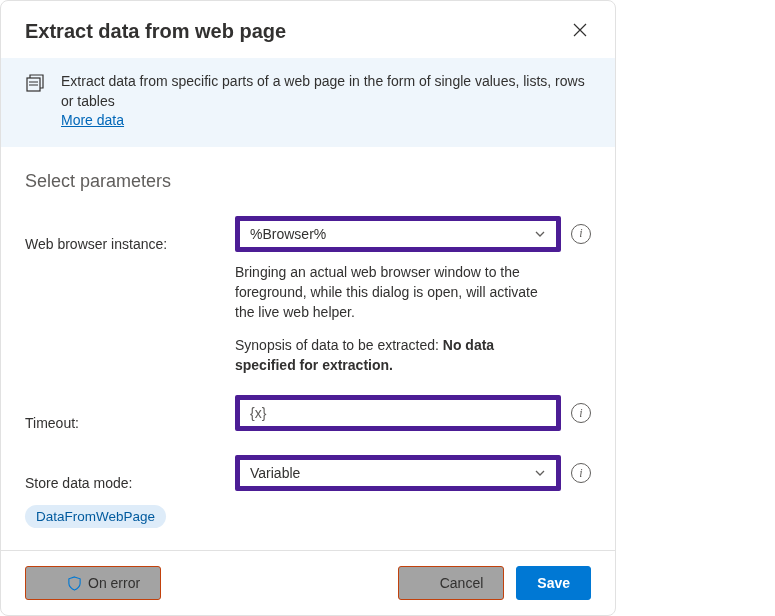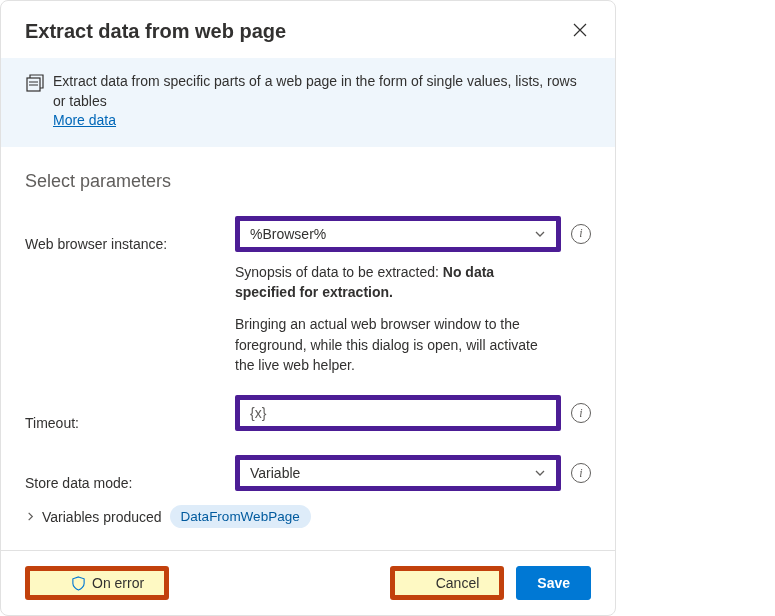--- a/index.html
+++ b/index.html
@@ -35,21 +35,21 @@
     background: none;
     border: none;
     cursor: pointer;
     padding: 4px;
     color: #323130;
   }
   .banner {
     background: #eff6fc;
     padding: 14px 24px 16px 24px;
     display: flex;
-    gap: 8px;
+    gap: 16px;
     align-items: flex-start;
   }
   .banner-icon {
     flex-shrink: 0;
     margin-top: 2px;
   }
   .banner-text {
     font-size: 14px;
     line-height: 1.4;
   }
@@ -176,22 +176,22 @@
     padding: 0 20px;
     border-radius: 3px;
     font-size: 14px;
     font-family: inherit;
     cursor: pointer;
     display: flex;
     align-items: center;
     gap: 6px;
   }
   .btn-secondary {
-    background: #fef9c3;
-    border: 5px solid #c2410c;
+    background: #a3a3a3;
+    border: 1px solid #c2410c;
     color: #323130;
     padding-left: 41px;
   }
   .btn-primary {
     background: #0078d4;
     border: 1px solid #0078d4;
     color: #fff;
     font-weight: 600;
   }
   .footer-right {
@@ -239,24 +239,24 @@
           <span>%Browser%</span>
           <svg class="chevron" width="12" height="12" viewBox="0 0 12 12">
               <path d="M2 4 L6 8 L10 4" stroke="#605e5c" stroke-width="1.3" fill="none"></path>
             </svg>
         </div>
         <span class="info-icon">i</span>
       </div>
     </div>
 
     <div class="indent-block">
+      <div class="help-text">Bringing an actual web browser window to the foreground, while this dialog is open, will activate the live web helper.</div>
       <div class="help-text">
         <span>Synopsis of data to be extracted: </span><span class="bold">No data specified for extraction.</span>
       </div>
-      <div class="help-text">Bringing an actual web browser window to the foreground, while this dialog is open, will activate the live web helper.</div>
     </div>
 
     <div class="form-row" style="margin-bottom:24px">
       <div class="form-label">Timeout:</div>
       <div class="form-control-wrap">
         <div class="input-box" style="flex:1">
           <span class="var-token">{x}</span>
         </div>
         <span class="info-icon">i</span>
       </div>
@@ -269,26 +269,20 @@
           <span>Variable</span>
           <svg class="chevron" width="12" height="12" viewBox="0 0 12 12">
               <path d="M2 4 L6 8 L10 4" stroke="#605e5c" stroke-width="1.3" fill="none"></path>
             </svg>
         </div>
         <span class="info-icon">i</span>
       </div>
     </div>
 
     <div class="vars-row">
-      <span class="expander">
-        <svg width="11" height="11" viewBox="0 0 12 12">
-            <path d="M4 2 L8 6 L4 10" stroke="#605e5c" stroke-width="1.3" fill="none"></path>
-          </svg>
-        <span>Variables produced</span>
-      </span>
       <span class="chip">DataFromWebPage</span>
     </div>
   </div>
 
   <div class="footer">
     <button class="btn btn-secondary">
       <svg class="shield-icon" width="15" height="15" viewBox="0 0 16 16" fill="none" stroke="#0078d4" stroke-width="1.2">
           <path d="M8 1 L14 3 V8 C14 11 11 14 8 15 C5 14 2 11 2 8 V3 Z"></path>
         </svg>
       <span>On error</span>

